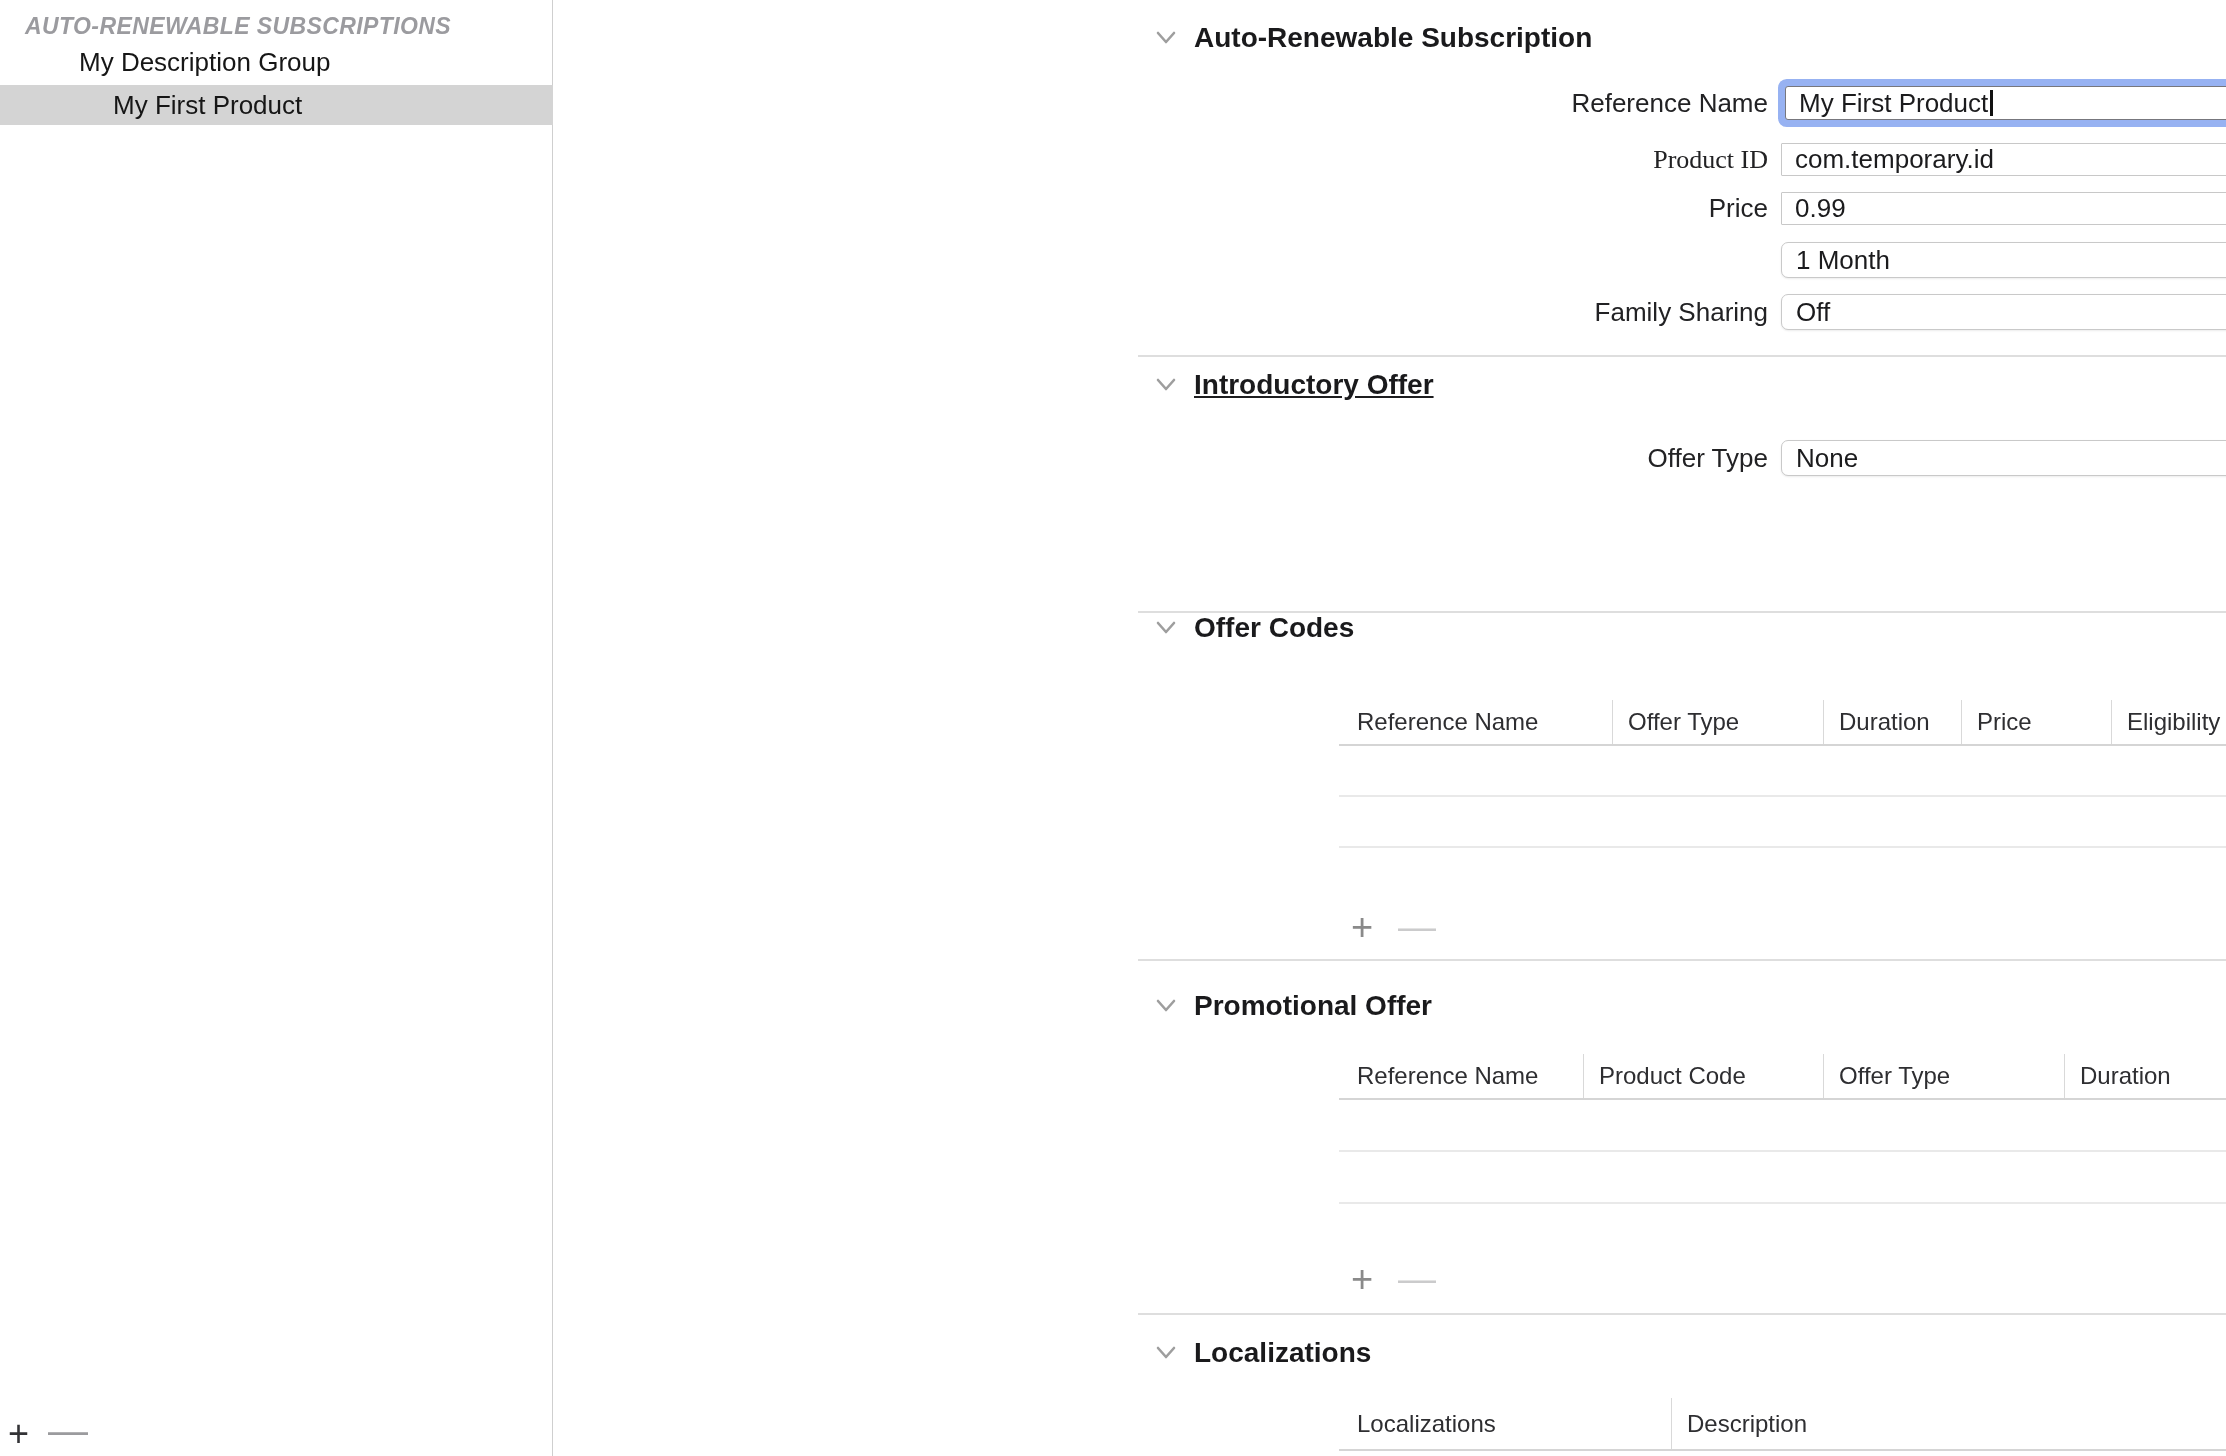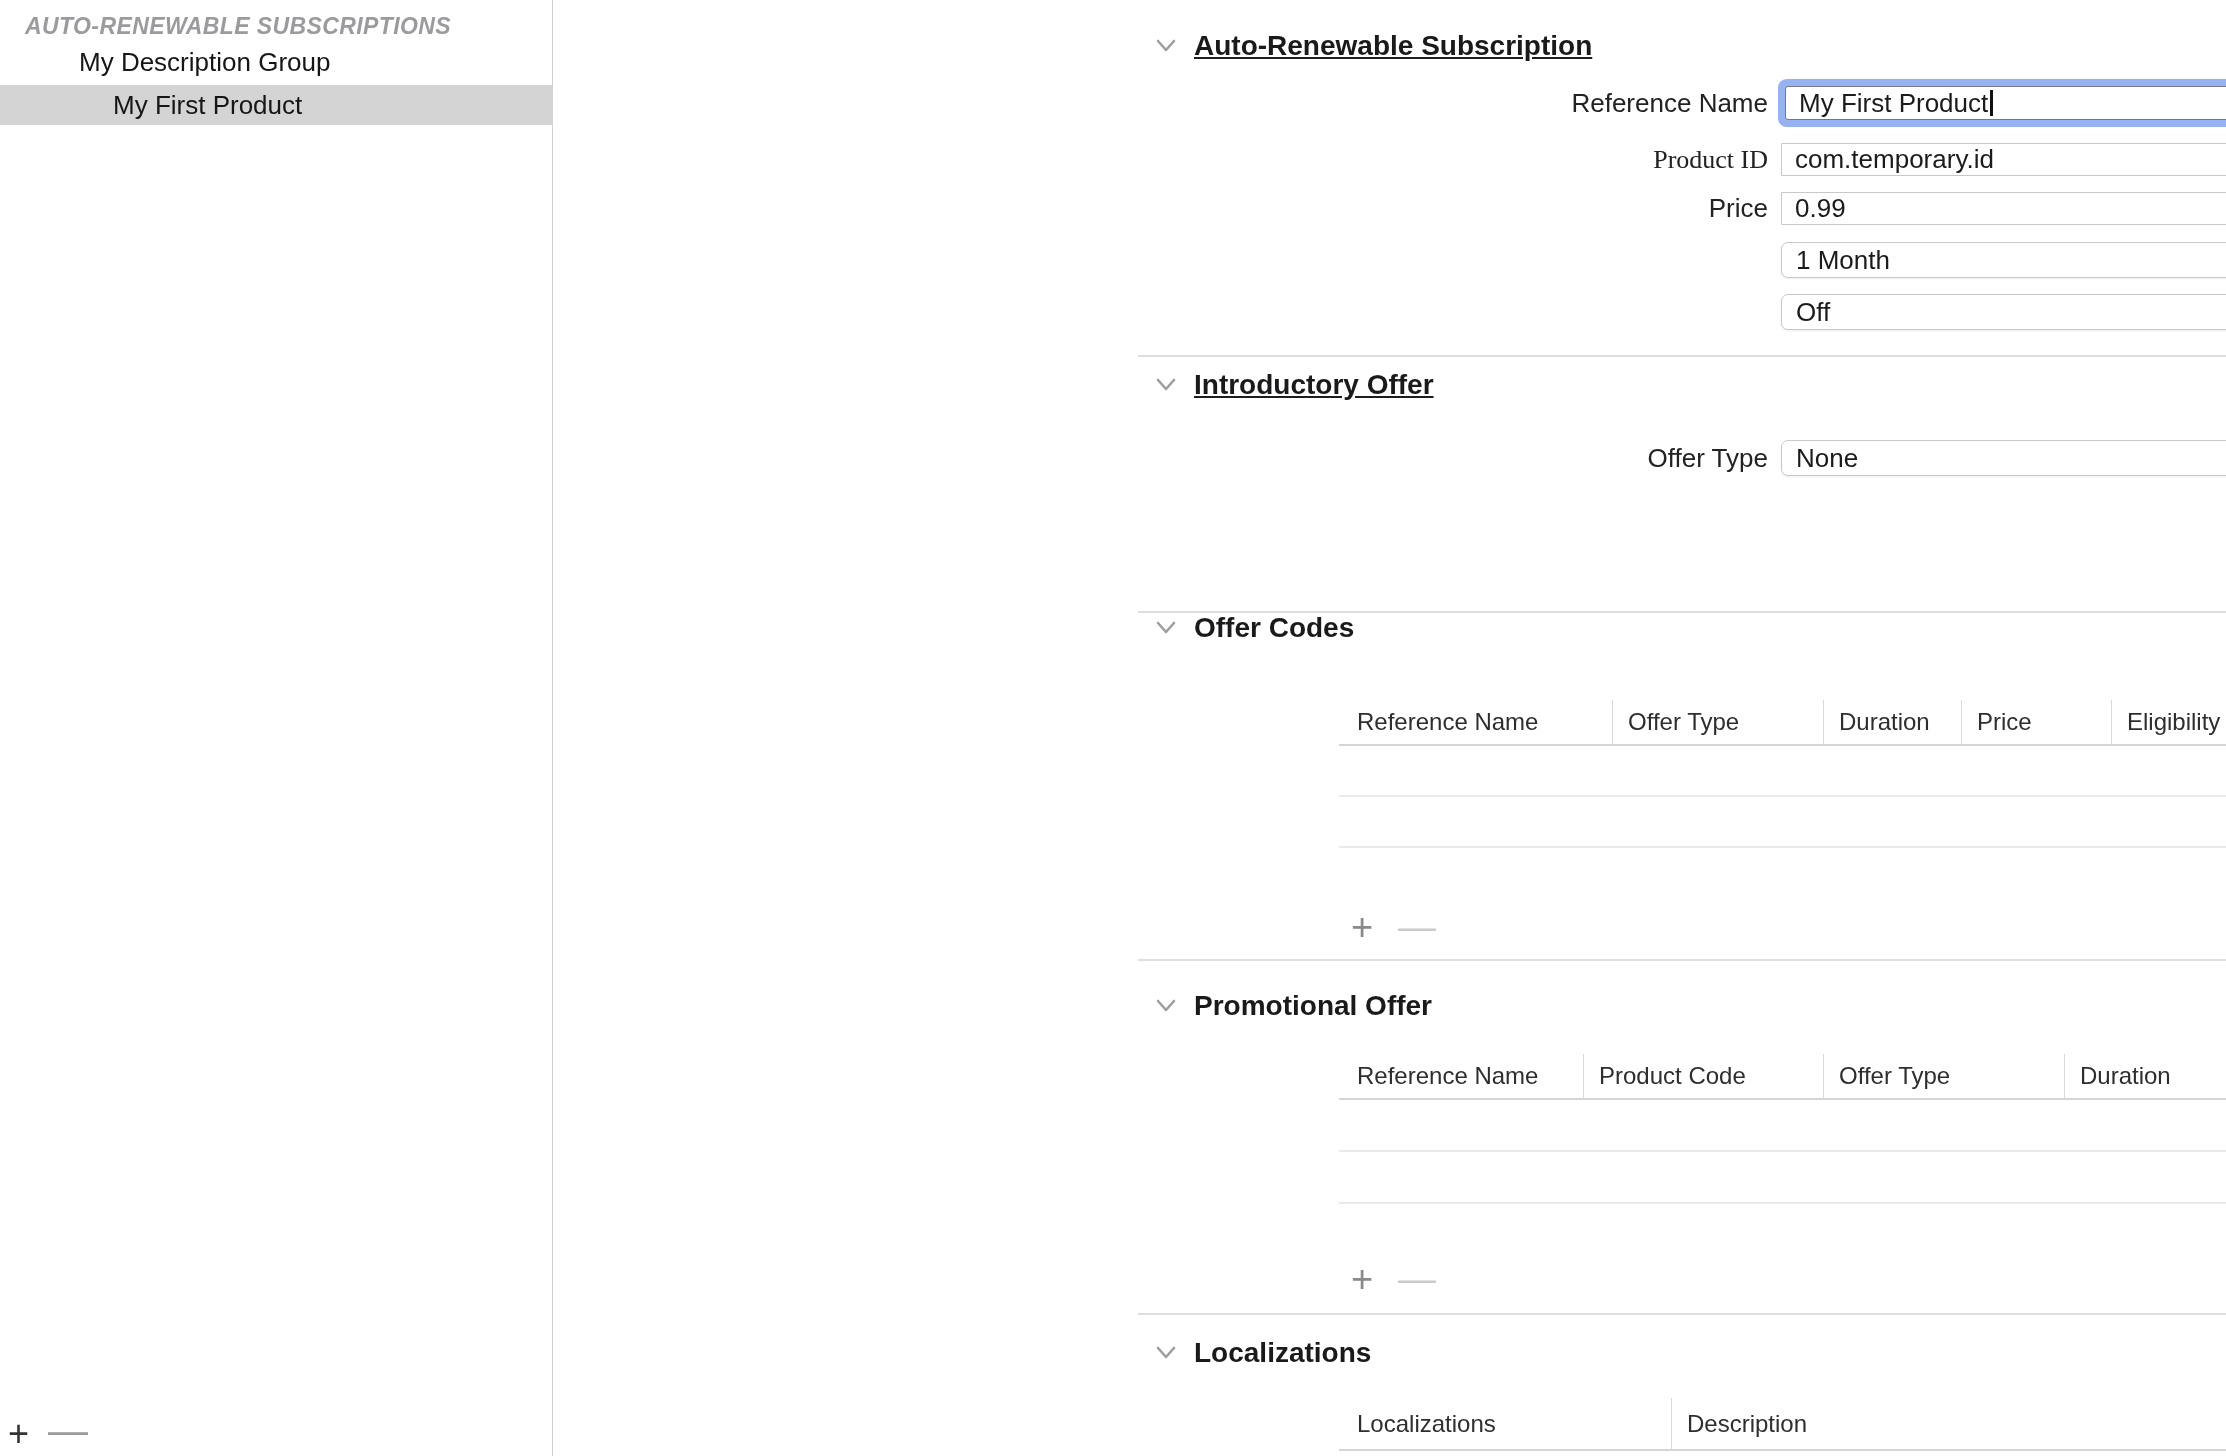--- a/index.html
+++ b/index.html
@@ -68,21 +68,21 @@
     <div class="sb-item lvl2 selected">
       <span class="sb-label">My First Product</span>
     </div>
 
     <span class="sb-add">+</span>
     <span class="sb-remove">—</span>
   </aside>
 
   <main class="content">
 
-    <div class="sec-head" style="top:30px;text-decoration:underline;">
+    <div class="sec-head" style="top:22px;">
       <span class="disclosure">
         <svg width="22" height="18" viewBox="0 0 22 18">
             <polyline points="3,4 11,13 19,4" fill="none" stroke="#9E9E9E" stroke-width="2.6" stroke-linecap="round" stroke-linejoin="round"></polyline>
           </svg>
       </span>
       <h2>Auto-Renewable Subscription</h2>
     </div>
 
     <label class="flabel" style="top:80px;line-height:46px;">Reference Name</label>
     <div class="tfield focused" style="top:86px;">
@@ -98,20 +98,21 @@
     <label class="flabel" style="top:192px;line-height:33px;">Price</label>
     <div class="tfield" style="top:192px;">
       <span>0.99</span>
     </div>
 
     <div class="popup" style="top:242px;">
       <span>1 Month</span>
 
     </div>
 
+    <label class="flabel" style="top:294px;line-height:36px;">Family Sharing</label>
     <div class="popup" style="top:294px;">
       <span>Off</span>
 
     </div>
 
     <div class="divider" style="top:355px;"></div>
 
     <div class="sec-head" style="top:369px;text-decoration:underline;">
       <span class="disclosure">
         <svg width="22" height="18" viewBox="0 0 22 18">

